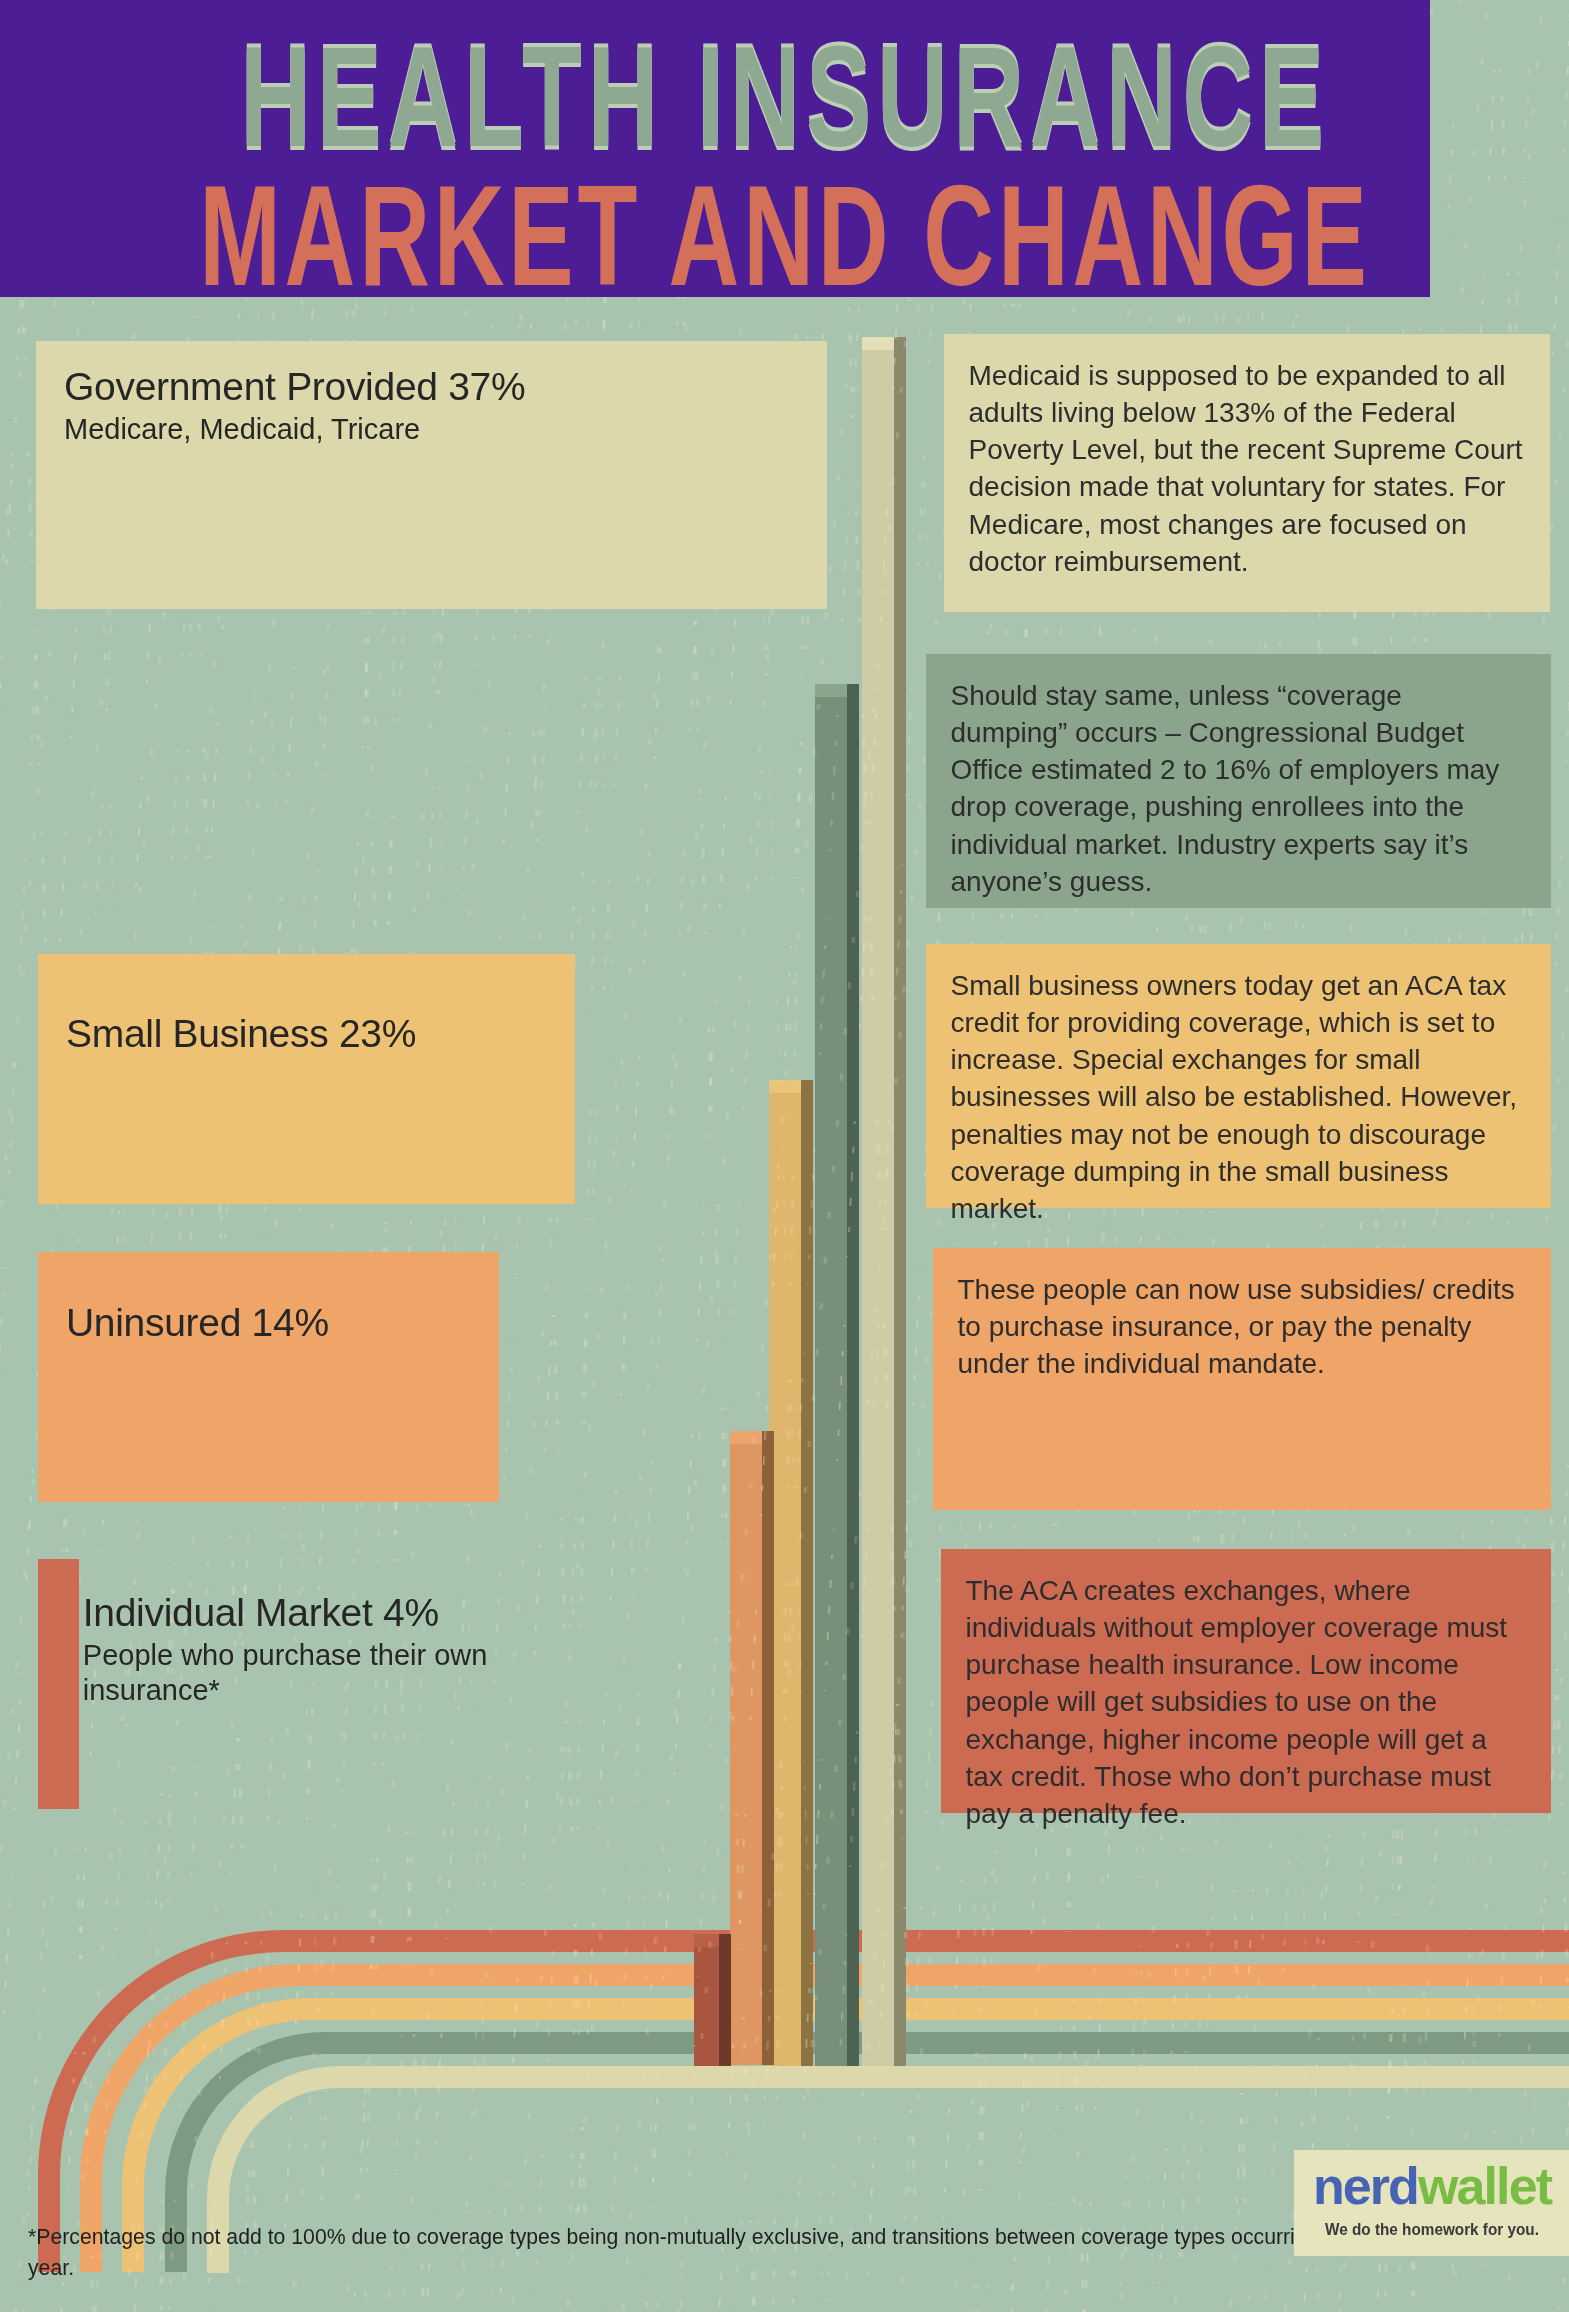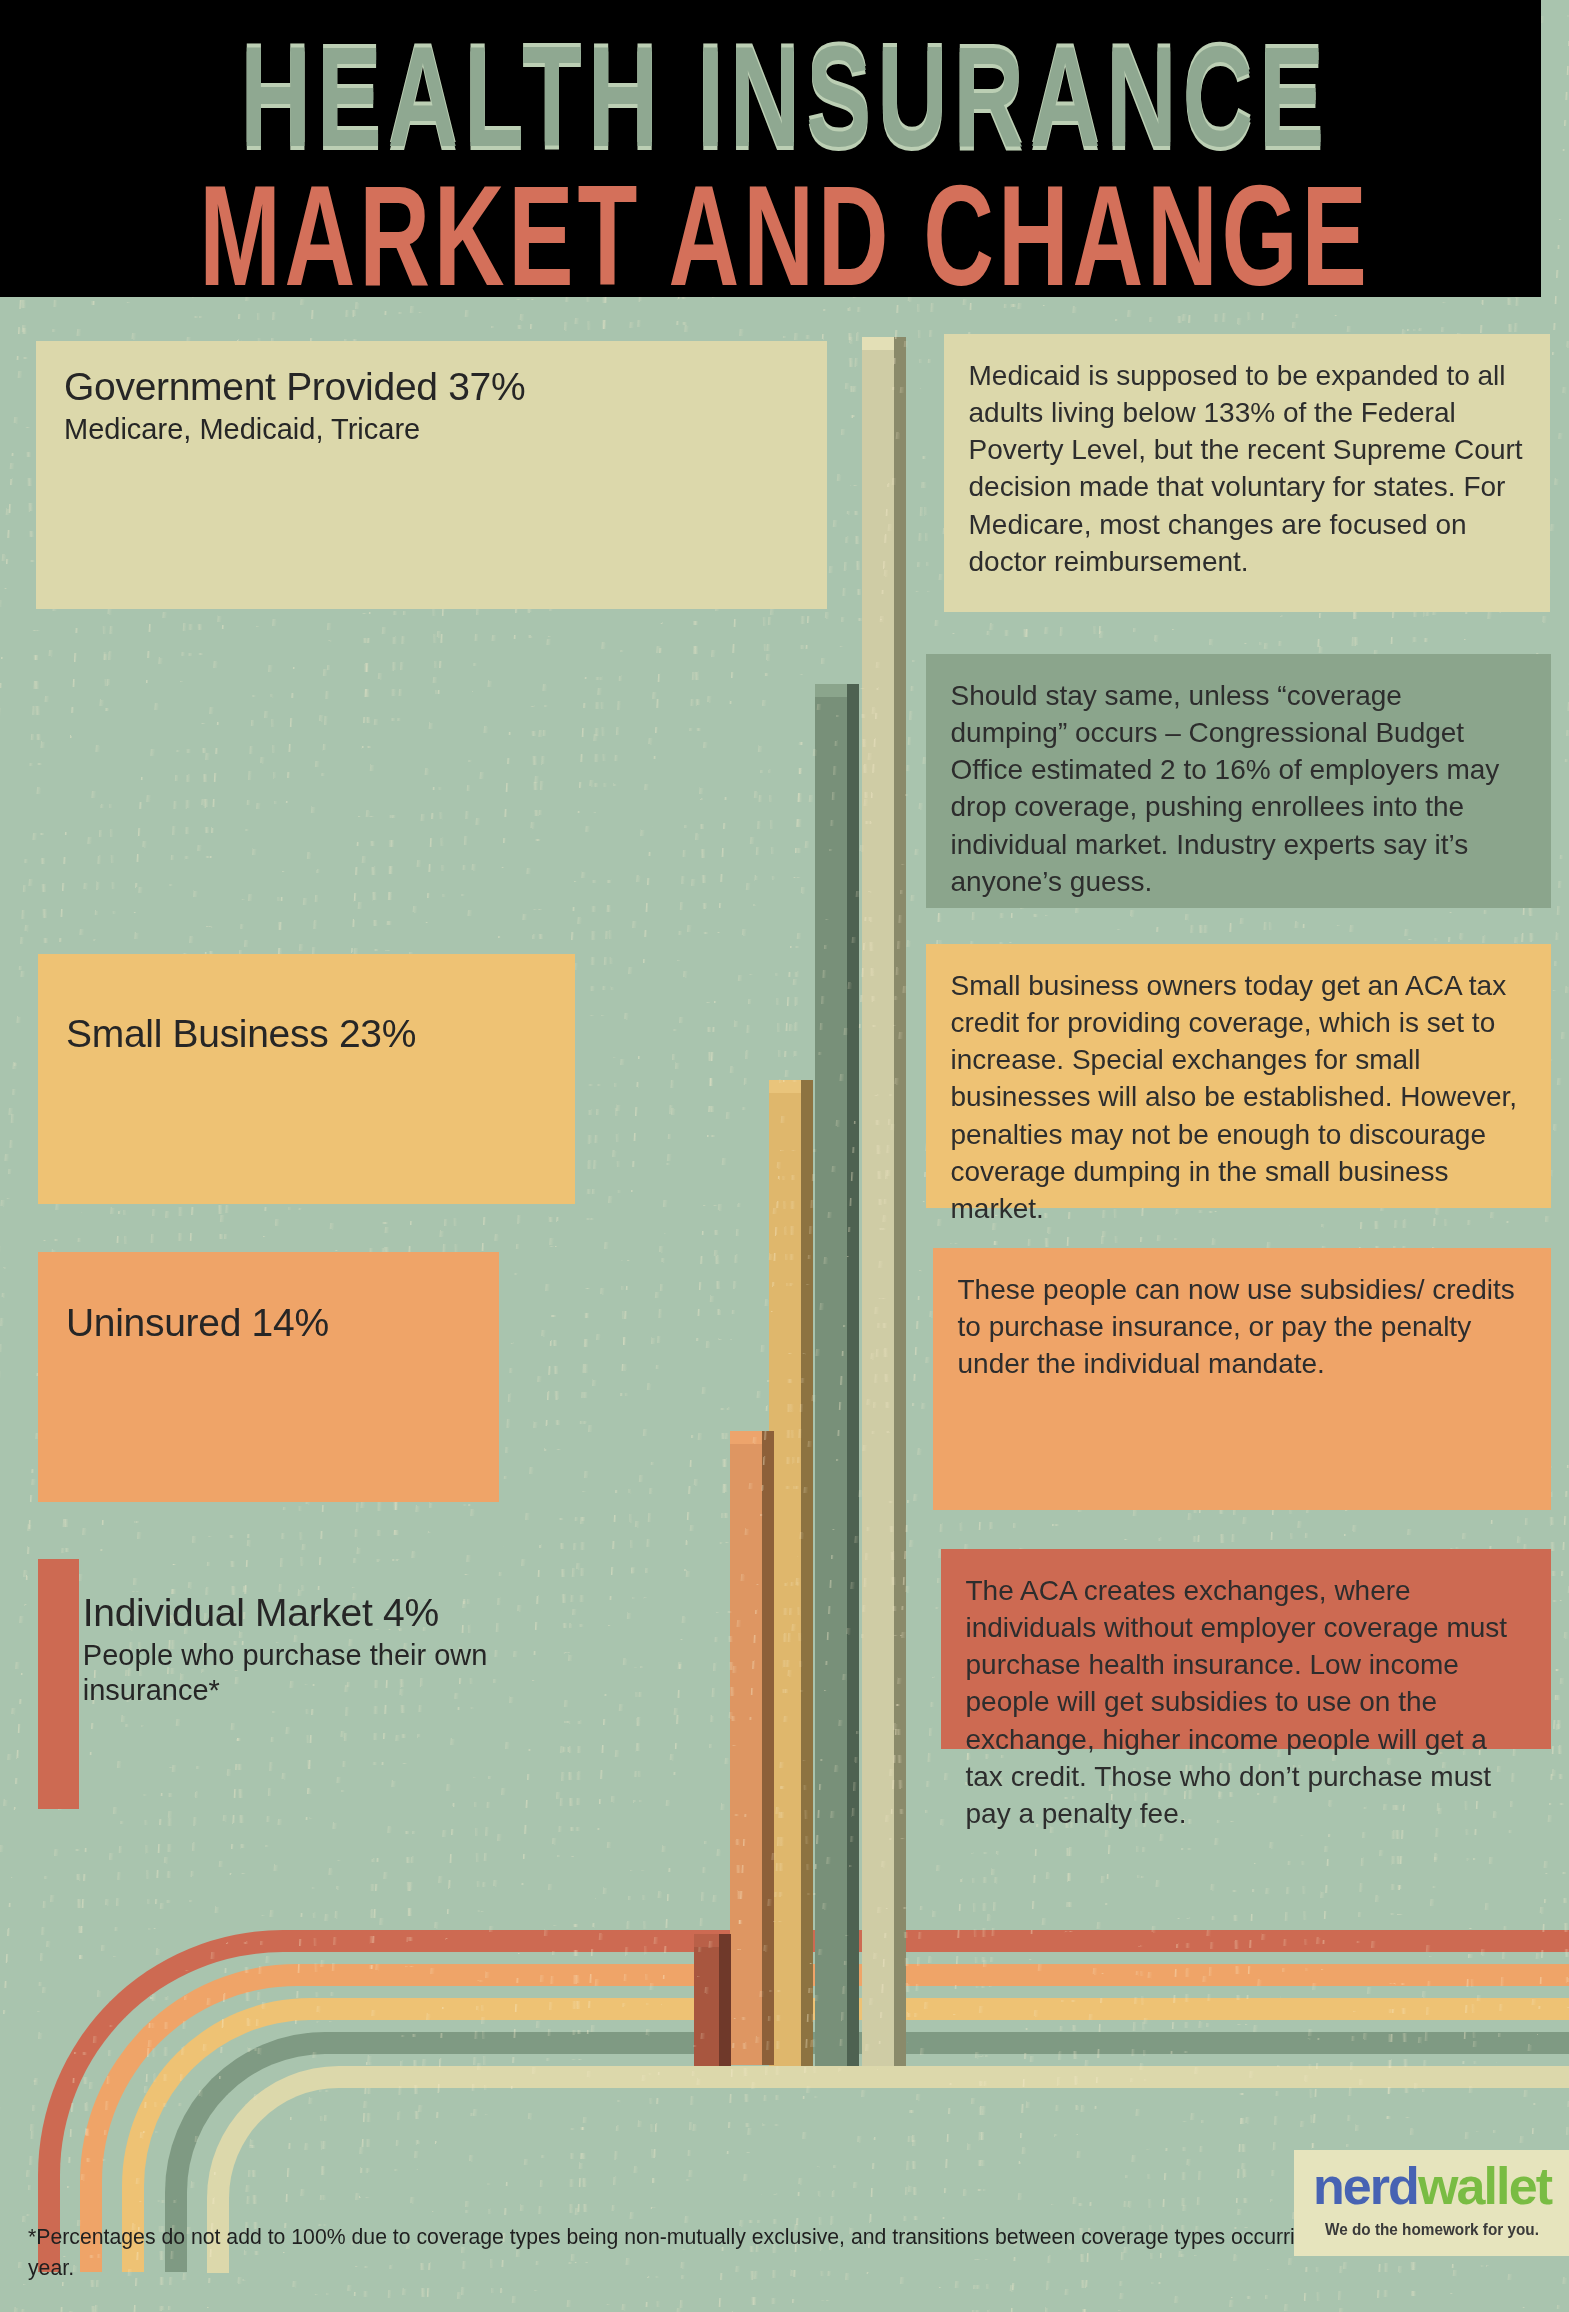--- a/index.html
+++ b/index.html
@@ -49,22 +49,22 @@
     background-image:
       repeating-linear-gradient(95deg,
         rgba(247,236,205,0) 0 50px,
         rgba(247,236,205,.45) 51px,rgba(247,236,205,0) 55px);
     -webkit-mask-image:repeating-linear-gradient(4deg,#000 0 6.6px,transparent 6.6px 46px);
     mask-image:repeating-linear-gradient(4deg,#000 0 6.6px,transparent 6.6px 46px);
   }
 
   
   .header-band{
-    position:absolute;left:0;top:0;width:1541px;height:297px;
-    background:#000000;z-index:4;
+    position:absolute;left:0;top:0;width:1430px;height:297px;
+    background:#4c1d95;z-index:4;
   }
   .title-outline{
     position:absolute;left:0;top:26px;width:1570px;
     text-align:center;
     font-size:98px;line-height:1;
     letter-spacing:5.6px;
     font-weight:700;
     color:#8fa891;
     -webkit-text-stroke:0px;
     font-family:"Liberation Sans Narrow","Liberation Sans",sans-serif;
@@ -227,21 +227,21 @@
   </div>
 
   <div class="right-block" style="left:933px;top:1248px;width:618px;height:262px;background:#efa468;">
     <div>These people can now use subsidies/ credits to purchase insurance, or pay the penalty under the individual mandate.</div>
   </div>
 
   <div class="right-block" style="left:926px;top:944px;width:625px;height:264px;background:#eec274;">
     <div>Small business owners today get an ACA tax credit for providing coverage, which is set to increase. Special exchanges for small businesses will also be established. However, penalties may not be enough to discourage coverage dumping in the small business market.</div>
   </div>
 
-  <div class="right-block" style="left:941px;top:1549px;width:610px;height:200px;background:#cd6a52;">
+  <div class="right-block" style="left:941px;top:1549px;width:610px;height:264px;background:#cd6a52;">
     <div>The ACA creates exchanges, where individuals without employer coverage must purchase health insurance. Low income people will get subsidies to use on the exchange, higher income people will get a tax credit. Those who don’t purchase must pay a penalty fee.</div>
   </div>
 
   <div class="header-band">
     <div class="title-outline">
       <span>HEALTH INSURANCE</span>
     </div>
     <div class="title-solid">MARKET AND CHANGE</div>
   </div>
 

